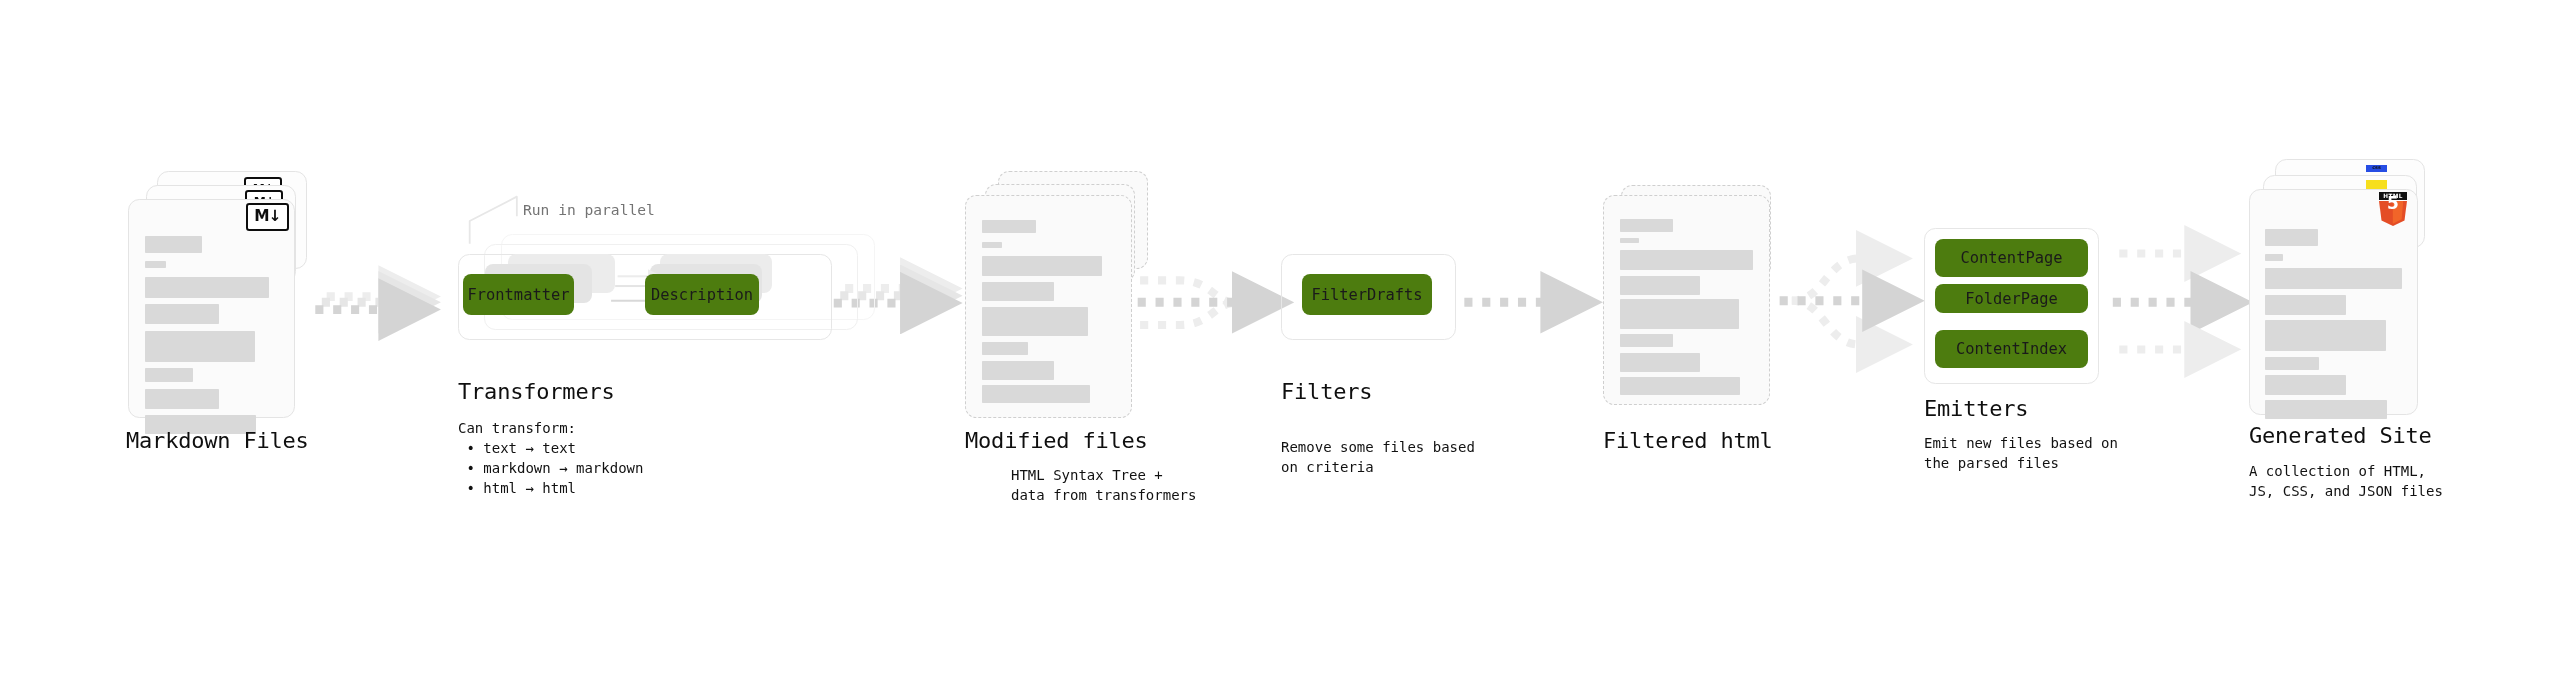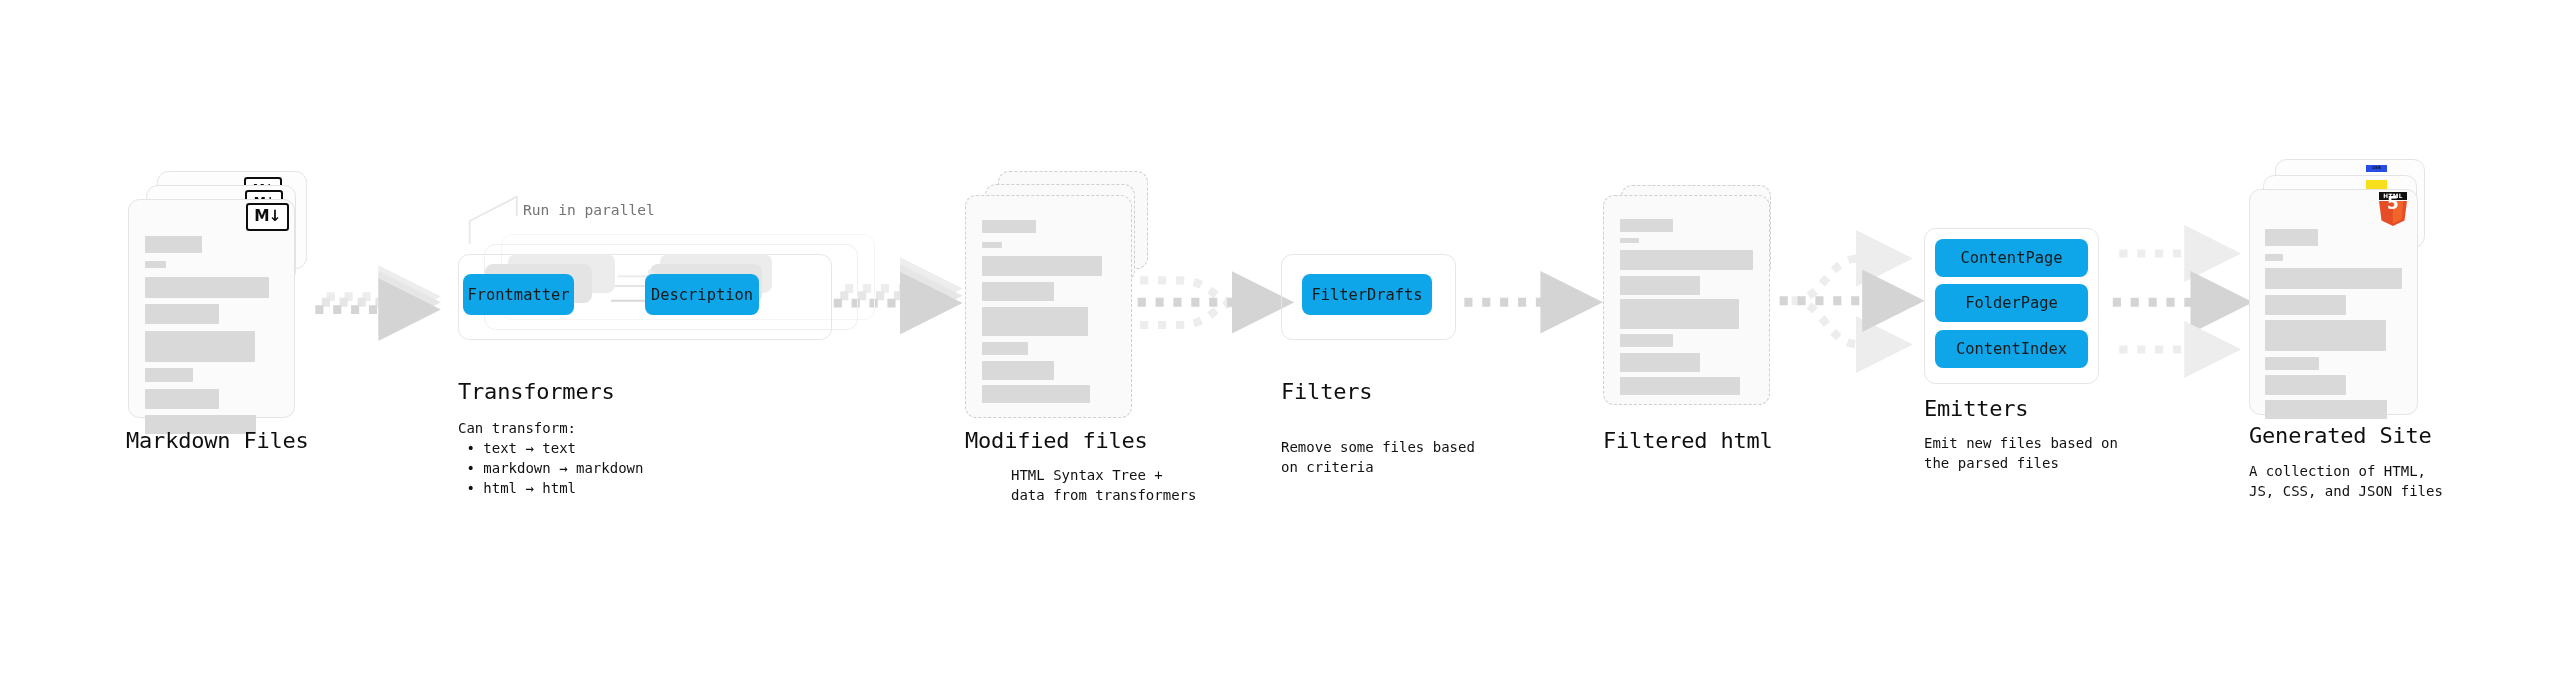--- a/index.html
+++ b/index.html
@@ -87,21 +87,21 @@
     border:1.3px solid #e6e6e6;
     border-radius:11.4px;
     background:transparent;
     box-sizing:border-box;
   }
   .gbox.faint{border-color:#f0f0f0;}
   .gbox.faint2{border-color:#f5f5f5;}
 
   .chip{
     position:absolute;
-    background:#0ea5e9;
+    background:#4d7c0f;
     border-radius:8.1px;
     display:flex;align-items:center;justify-content:center;
     color:#1a1a1a;
     font-size:15.4px;
     white-space:nowrap;
     box-sizing:border-box;
   }
   .chip.ghost1{background:#e4e4e4;color:transparent;}
   .chip.ghost2{background:#ececec;color:transparent;}
 
@@ -281,21 +281,21 @@
         <div class="bar" style="left:16.3px;top:157px;width:80px;height:18.7px;"></div>
         <div class="bar" style="left:16.3px;top:181px;width:120px;height:18px;"></div>
       </div>
     </div>
     <div class="title" style="left:1603px;top:428px;">Filtered html</div>
   </div>
 
   <div class="node">
     <div class="gbox" style="left:1924px;top:228px;width:175px;height:156px;"></div>
     <div class="chip" style="left:1935px;top:239px;width:153px;height:38px;">ContentPage</div>
-    <div class="chip" style="left:1935px;top:284px;width:153px;height:38px;">FolderPage</div>
+    <div class="chip" style="left:1935px;top:284px;width:153px;height:29px;">FolderPage</div>
     <div class="chip" style="left:1935px;top:330px;width:153px;height:38px;">ContentIndex</div>
     <div class="title" style="left:1924px;top:396px;">Emitters</div>
     <div class="subtitle" style="left:1924px;top:434px;">Emit new files based on
 the parsed files</div>
   </div>
 
   <div class="doc-stack">
     <div class="doc back" style="left:2275px;top:159px;width:150px;height:89px;"></div>
     <div class="csslogo" style="left:2366px;top:165px;width:21px;height:7.3px;">
         <span>css</span>

